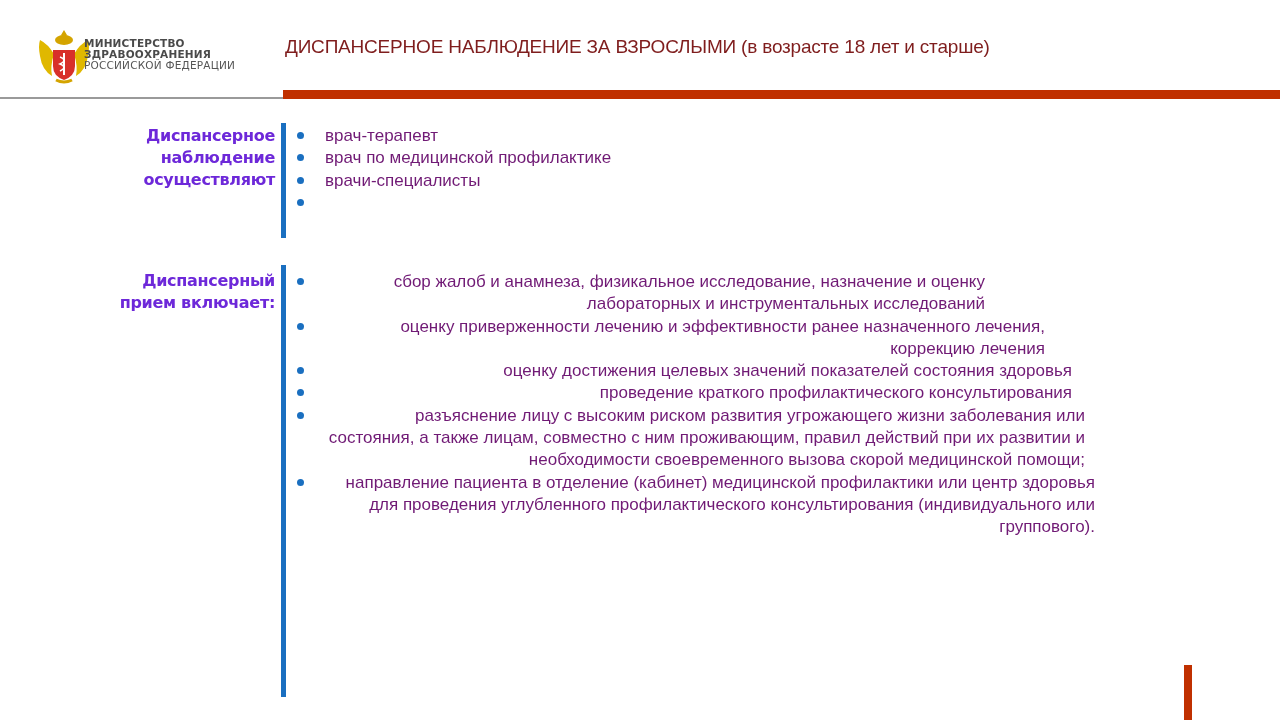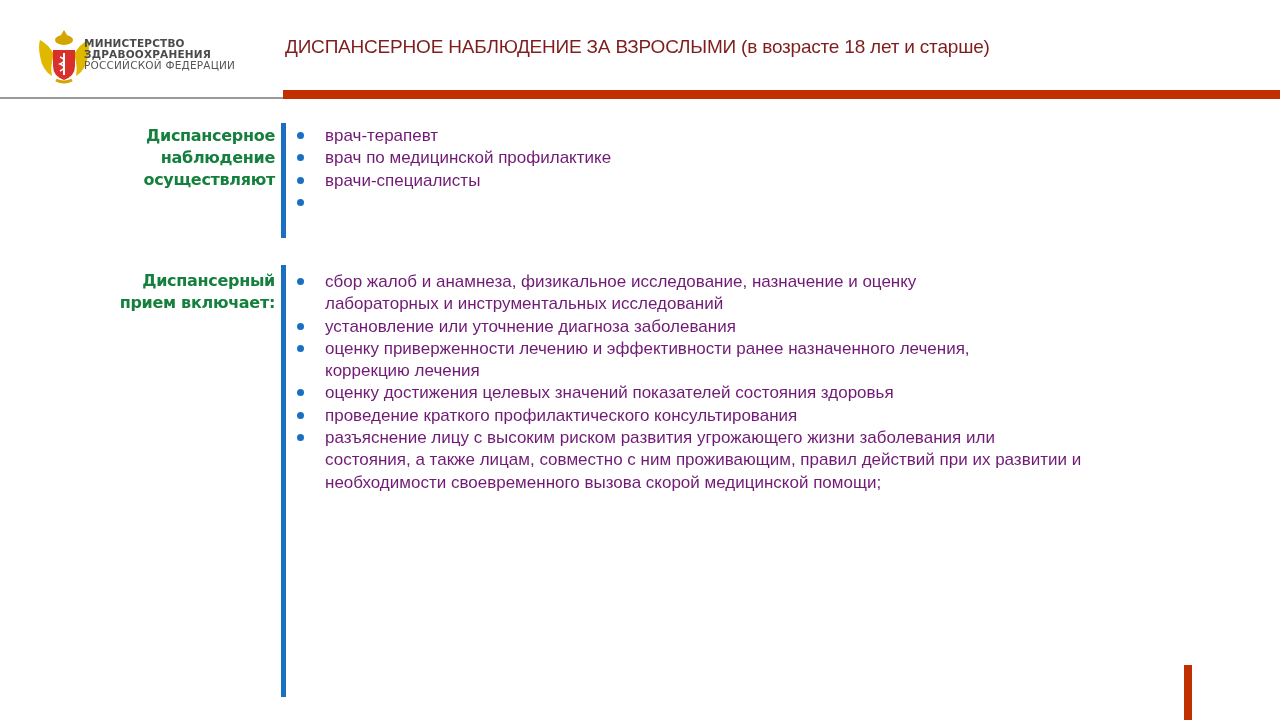--- a/index.html
+++ b/index.html
@@ -20,21 +20,21 @@
     position: absolute; left: 285px; top: 36px;
     font-size: 19px; color: #7f1d1d; letter-spacing: -0.2px;
   }
   .grey-line { position: absolute; left: 0; top: 97px; width: 283px; height: 2px; background: #9a9a9a; }
   .red-bar { position: absolute; left: 283px; top: 90px; width: 997px; height: 9px; background: #c03000; }
   .red-vbar { position: absolute; left: 1184px; top: 665px; width: 8px; height: 55px; background: #c03000; }
 
   .section-label {
     position: absolute; right: 1005px; text-align: right;
     font-family: "DejaVu Sans", sans-serif;
-    font-weight: bold; font-size: 16px; line-height: 22px; color: #15803d;
+    font-weight: bold; font-size: 16px; line-height: 22px; color: #6d28d9;
     letter-spacing: -0.3px;
   }
   .vbar { position: absolute; left: 281px; width: 5px; background: #1a6fc0; }
 
   ul.items {
     position: absolute; left: 297px; margin: 0; padding: 0; list-style: none;
     font-size: 17px; line-height: 22.3px; color: #701a75;
   }
   ul.items li { position: relative; padding-left: 28px; }
   ul.items li .dot {
@@ -78,22 +78,22 @@
   <li><span class="dot"></span><span>врач по медицинской профилактике</span></li>
   <li><span class="dot"></span><span>врачи-специалисты</span></li>
   <li style="width:700px;"><span class="dot"></span></li>
 </ul>
 
 <div class="section-label" style="top:270px;">
   <div>Диспансерный</div>
   <div>прием включает:</div>
 </div>
 <div class="vbar" style="top:265px; height:432px;"></div>
-<ul class="items" style="top:271px; width:775px;">
+<ul class="items" style="top:271px; width:775px;text-align:right;">
   <li style="width:660px;"><span class="dot"></span><span>сбор жалоб и анамнеза, физикальное исследование, назначение и оценку лабораторных и инструментальных исследований</span></li>
-  <li><span class="dot"></span><span>установление или уточнение диагноза заболевания</span></li>
   <li style="width:720px;"><span class="dot"></span><span>оценку приверженности лечению и эффективности ранее назначенного лечения, коррекцию лечения</span></li>
   <li><span class="dot"></span><span>оценку достижения целевых значений показателей состояния здоровья</span></li>
   <li><span class="dot"></span><span>проведение краткого профилактического консультирования</span></li>
   <li style="width:760px;"><span class="dot"></span><span>разъяснение лицу с высоким риском развития угрожающего жизни заболевания или состояния, а также лицам, совместно с ним проживающим, правил действий при их развитии и необходимости своевременного вызова скорой медицинской помощи;</span></li>
+  <li style="width:770px;"><span class="dot"></span><span>направление пациента в отделение (кабинет) медицинской профилактики или центр здоровья для проведения углубленного профилактического консультирования (индивидуального или группового).</span></li>
 </ul>
 
 <div class="red-vbar"></div>
 
 </body></html>

